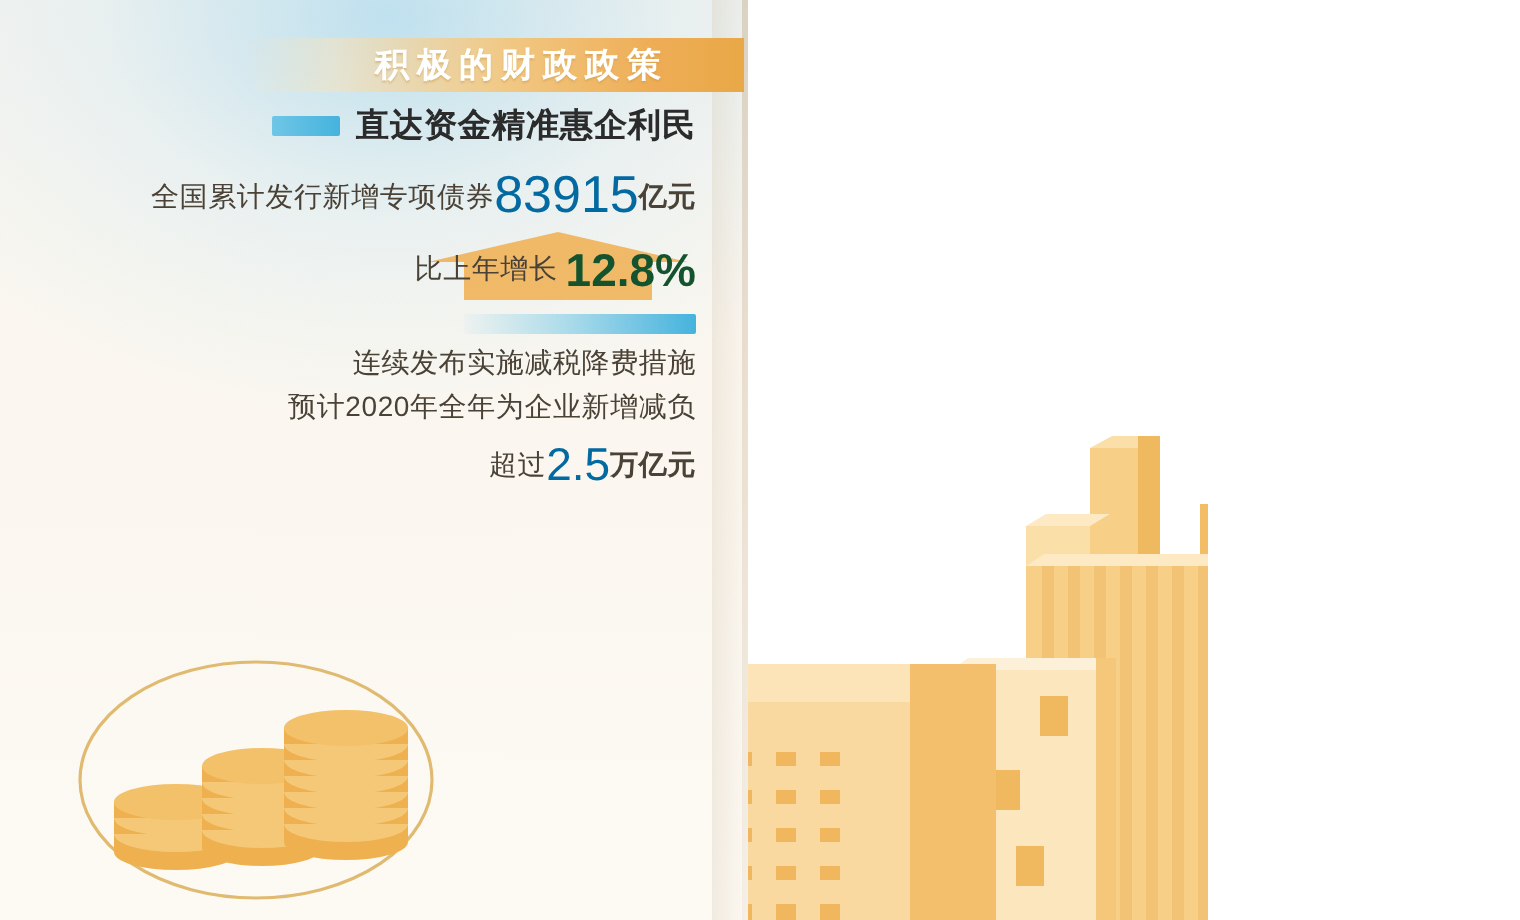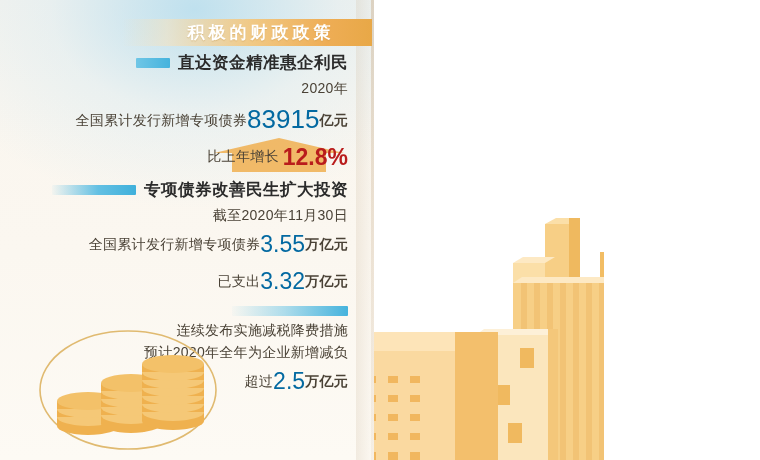--- a/index.html
+++ b/index.html
@@ -160,21 +160,21 @@
     z-index: 2;
     font-size: 14px;
     color: #4a4236;
     letter-spacing: 0.3px;
     margin-left: 17px;
   }
   .growth-val {
     position: relative;
     z-index: 2;
     font-size: 23px;
-    color: #b91c1c;
+    color: #14532d;
     font-weight: bold;
     margin-left: 4px;
     letter-spacing: 0px;
   }
 
   
   #coins {
     position: absolute;
     left: 28px; top: 325px;
     width: 200px; height: 130px;
@@ -306,49 +306,31 @@
   </div>
 
   <div class="content">
 
     <div class="section">
       <div class="sec-head">
         <span class="accent s1"></span>
         <span class="sec-title">直达资金精准惠企利民</span>
       </div>
       <div class="line">
-        <span>2020年</span>
-      </div>
-      <div class="line">
         <span>全国累计发行新增专项债券</span><span class="big">83915</span><span class="unit">亿元</span>
       </div>
       <div class="growth-row">
         <svg id="arrow-up" viewBox="0 0 130 34" preserveAspectRatio="none">
           <polygon points="65,0 130,15 112,15 112,34 18,34 18,15 0,15" fill="#f0b45c" opacity="0.92"></polygon>
         </svg>
         <span class="growth-label">比上年增长</span>
         <span class="growth-val">12.8%</span>
       </div>
     </div>
 
-    <div class="section">
-      <div class="sec-head">
-        <span class="accent s2"></span>
-        <span class="sec-title">专项债券改善民生扩大投资</span>
-      </div>
-      <div class="line">
-        <span>截至2020年11月30日</span>
-      </div>
-      <div class="line">
-        <span>全国累计发行新增专项债券</span><span class="big sm">3.55</span><span class="unit">万亿元</span>
-      </div>
-      <div class="line">
-        <span>已支出</span><span class="big sm">3.32</span><span class="unit">万亿元</span>
-      </div>
-    </div>
 
     <div class="section">
       <div class="sec-head">
         <span class="accent s3"></span>
       </div>
       <div class="line">
         <span>连续发布实施减税降费措施</span>
       </div>
       <div class="line">
         <span>预计2020年全年为企业新增减负</span>

